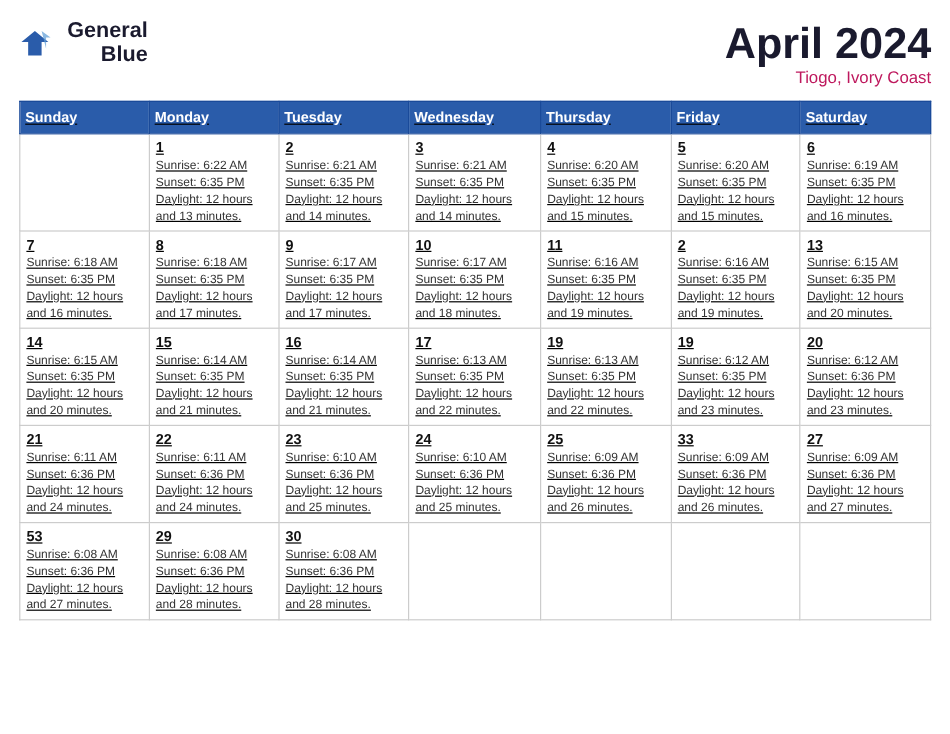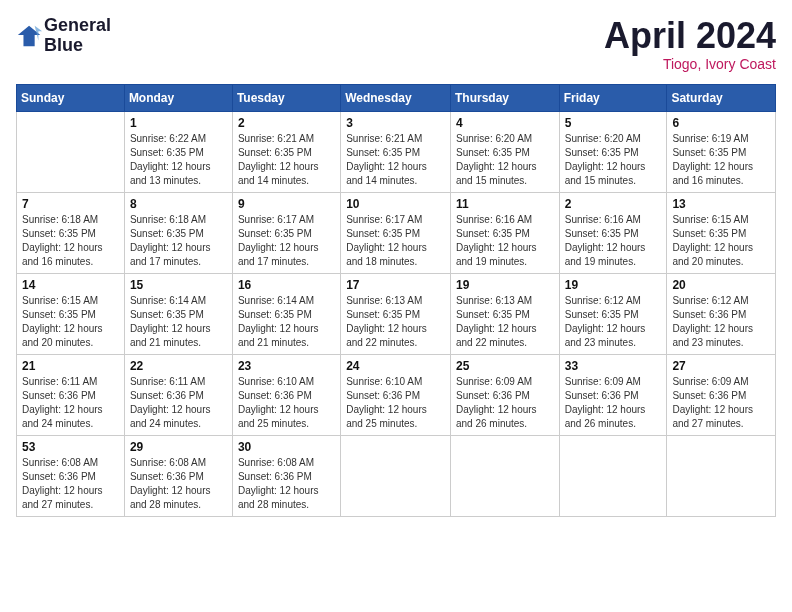--- a/index.html
+++ b/index.html
@@ -12,21 +12,22 @@
     }
     .header {
       display: flex;
       justify-content: space-between;
       align-items: flex-start;
       margin-bottom: 12px;
     }
     .logo {
       display: flex;
       align-items: center;
-      gap: 0;
+      gap: 12px;
+      text-align: right;
     }
     .logo-text {
       font-size: 18px;
       font-weight: bold;
       color: #1a1a2e;
       line-height: 1.1;
     }
     .logo-text span { display: block; }
     .logo-icon {
       width: 28px;
@@ -43,20 +44,21 @@
       text-align: center;
     }
     .subtitle {
       font-size: 14px;
       color: #be185d;
     }
     .calendar {
       width: 100%;
       border-collapse: collapse;
       font-size: 10.5px;
+      text-decoration: underline;
     }
     .calendar thead tr th {
       background-color: #2a5caa;
       color: #fff;
       padding: 6px 4px;
       text-align: left;
       font-size: 12px;
       font-weight: bold;
       border: 1px solid #1a4a99;
     }

